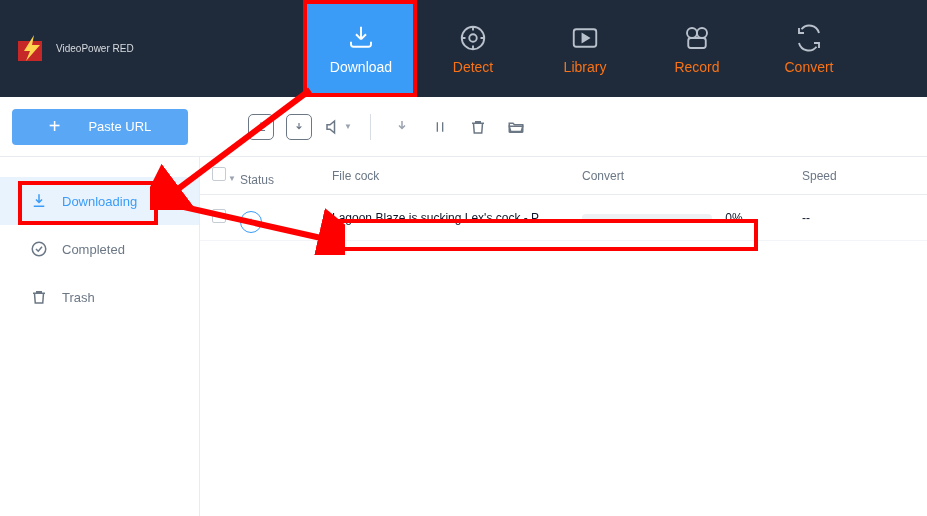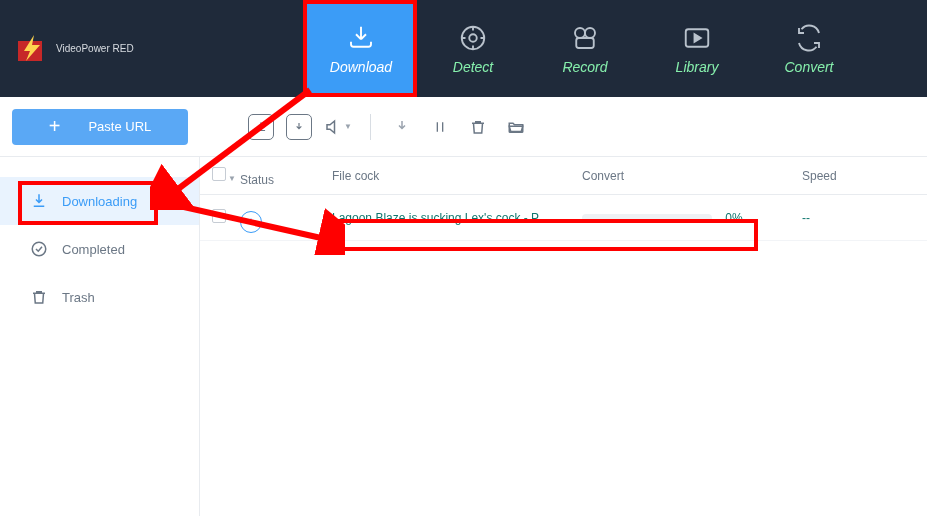--- a/index.html
+++ b/index.html
@@ -4,24 +4,24 @@
 <style>
 * { box-sizing: border-box; margin: 0; padding: 0; }
 body { font-family: -apple-system, BlinkMacSystemFont, "Segoe UI", Arial, sans-serif; font-size: 13px; color: #333; width: 927px; height: 516px; overflow: hidden; background: #fff; position: relative; }
 
 .header { height: 97px; background: #1f2a3a; display: flex; align-items: center; }
 .logo-area { display: flex; align-items: center; padding-left: 16px; width: 305px; }
 .logo-icon { width: 32px; height: 32px; margin-right: 8px; }
 .logo-text { color: #d7dbe0; font-size: 10px; font-weight: 500; }
 
 .nav-tabs { display: flex; height: 100%; }
-.nav-tab { width: 112px; display: flex; flex-direction: column; align-items: center; justify-content: center; color: #86efac; cursor: pointer; }
+.nav-tab { width: 112px; display: flex; flex-direction: column; align-items: center; justify-content: center; color: #f97316; cursor: pointer; }
 .nav-tab.active { background: #3b9cf7; color: #fff; }
 .nav-tab .tab-icon { width: 30px; height: 30px; margin-bottom: 6px; }
-.nav-tab .tab-label { font-size: 14px; font-style: italic; }
+.nav-tab .tab-label { font-size: 14px; }
 
 .highlight-red { border: 4px solid #ff0000; }
 #hl-download { position: absolute; left: 303px; top: 0; width: 114px; height: 97px; pointer-events: none; }
 #hl-downloading { position: absolute; left: 18px; top: 181px; width: 140px; height: 44px; pointer-events: none; }
 #hl-row { position: absolute; left: 332px; top: 219px; width: 426px; height: 32px; pointer-events: none; }
 
 .toolbar-row { height: 60px; display: flex; align-items: center; padding-left: 12px; border-bottom: 1px solid #e8ebef; }
 .paste-btn { width: 176px; height: 36px; background: #5aa8f5; border-radius: 4px; color: #fff; display: flex; align-items: center; justify-content: center; font-size: 13px; cursor: pointer; }
 .paste-btn .plus { font-size: 20px; margin-right: 28px; font-weight: 300; }
 .tool-icons { display: flex; align-items: center; margin-left: 60px; gap: 12px; }
@@ -36,21 +36,21 @@
 .side-item .side-icon { width: 18px; height: 18px; }
 
 .content { flex: 1; display: flex; flex-direction: column; }
 .table-head { height: 38px; display: flex; align-items: center; border-bottom: 1px solid #e8ebef; color: #6b7785; font-size: 12px; padding-left: 12px; }
 .col-check { width: 28px; }
 .col-status { width: 92px; margin-top: 8px; }
 .col-filename { width: 250px; }
 .col-progress { width: 220px; }
 .col-speed { width: 100px; }
 
-.table-row { height: 46px; display: flex; align-items: center; padding-left: 12px; color: #0f766e; font-size: 12px; border-bottom: 1px solid #f2f4f7; }
+.table-row { height: 46px; display: flex; align-items: center; padding-left: 12px; color: #0f172a; font-size: 12px; border-bottom: 1px solid #f2f4f7; }
 .dl-status-icon { width: 22px; height: 22px; border: 1.5px solid #3b9cf7; border-radius: 50%; display: flex; align-items: center; justify-content: center; color: #3b9cf7; }
 .progress-bar-bg { width: 130px; height: 8px; background: #eef1f4; border-radius: 4px; display: inline-block; margin-right: 10px; }
 .checkbox { width: 14px; height: 14px; border: 1px solid #c6ccd4; border-radius: 2px; display: inline-block; }
 .sort-caret { font-size: 8px; color: #9aa3ae; margin-left: 2px; }
 
 
 .arrow { position: absolute; pointer-events: none; }
 </style>
 </head>
 <body>
@@ -74,32 +74,32 @@
     <div class="nav-tab">
       <svg class="tab-icon" viewBox="0 0 24 24" fill="none" stroke="#b9c2cc" stroke-width="1.5">
         <circle cx="12" cy="12" r="9"></circle>
           <circle cx="12" cy="12" r="3"></circle>
           <path d="M12 3v3M12 18v3M3 12h3M18 12h3"></path>
       </svg>
       <span class="tab-label">Detect</span>
     </div>
     <div class="nav-tab">
       <svg class="tab-icon" viewBox="0 0 24 24" fill="none" stroke="#b9c2cc" stroke-width="1.5">
+        <rect x="3" y="5" width="18" height="14" rx="2"></rect>
+          <polygon points="10,9 10,15 15,12" fill="#b9c2cc"></polygon>
+      </svg>
+      <span class="tab-label">Library</span>
+    </div>
+    <div class="nav-tab">
+      <svg class="tab-icon" viewBox="0 0 24 24" fill="none" stroke="#b9c2cc" stroke-width="1.5">
         <circle cx="8" cy="8" r="4"></circle>
           <circle cx="16" cy="8" r="4"></circle>
           <rect x="5" y="12" width="14" height="8" rx="2"></rect>
       </svg>
       <span class="tab-label">Record</span>
-    </div>
-    <div class="nav-tab">
-      <svg class="tab-icon" viewBox="0 0 24 24" fill="none" stroke="#b9c2cc" stroke-width="1.5">
-        <rect x="3" y="5" width="18" height="14" rx="2"></rect>
-          <polygon points="10,9 10,15 15,12" fill="#b9c2cc"></polygon>
-      </svg>
-      <span class="tab-label">Library</span>
     </div>
     <div class="nav-tab">
       <svg class="tab-icon" viewBox="0 0 24 24" fill="none" stroke="#b9c2cc" stroke-width="1.5">
         <path d="M20 8a8 8 0 00-14-3"></path>
           <path d="M4 16a8 8 0 0014 3"></path>
           <polyline points="4,4 4,8 8,8"></polyline>
           <polyline points="20,20 20,16 16,16"></polyline>
       </svg>
       <span class="tab-label">Convert</span>
     </div>

